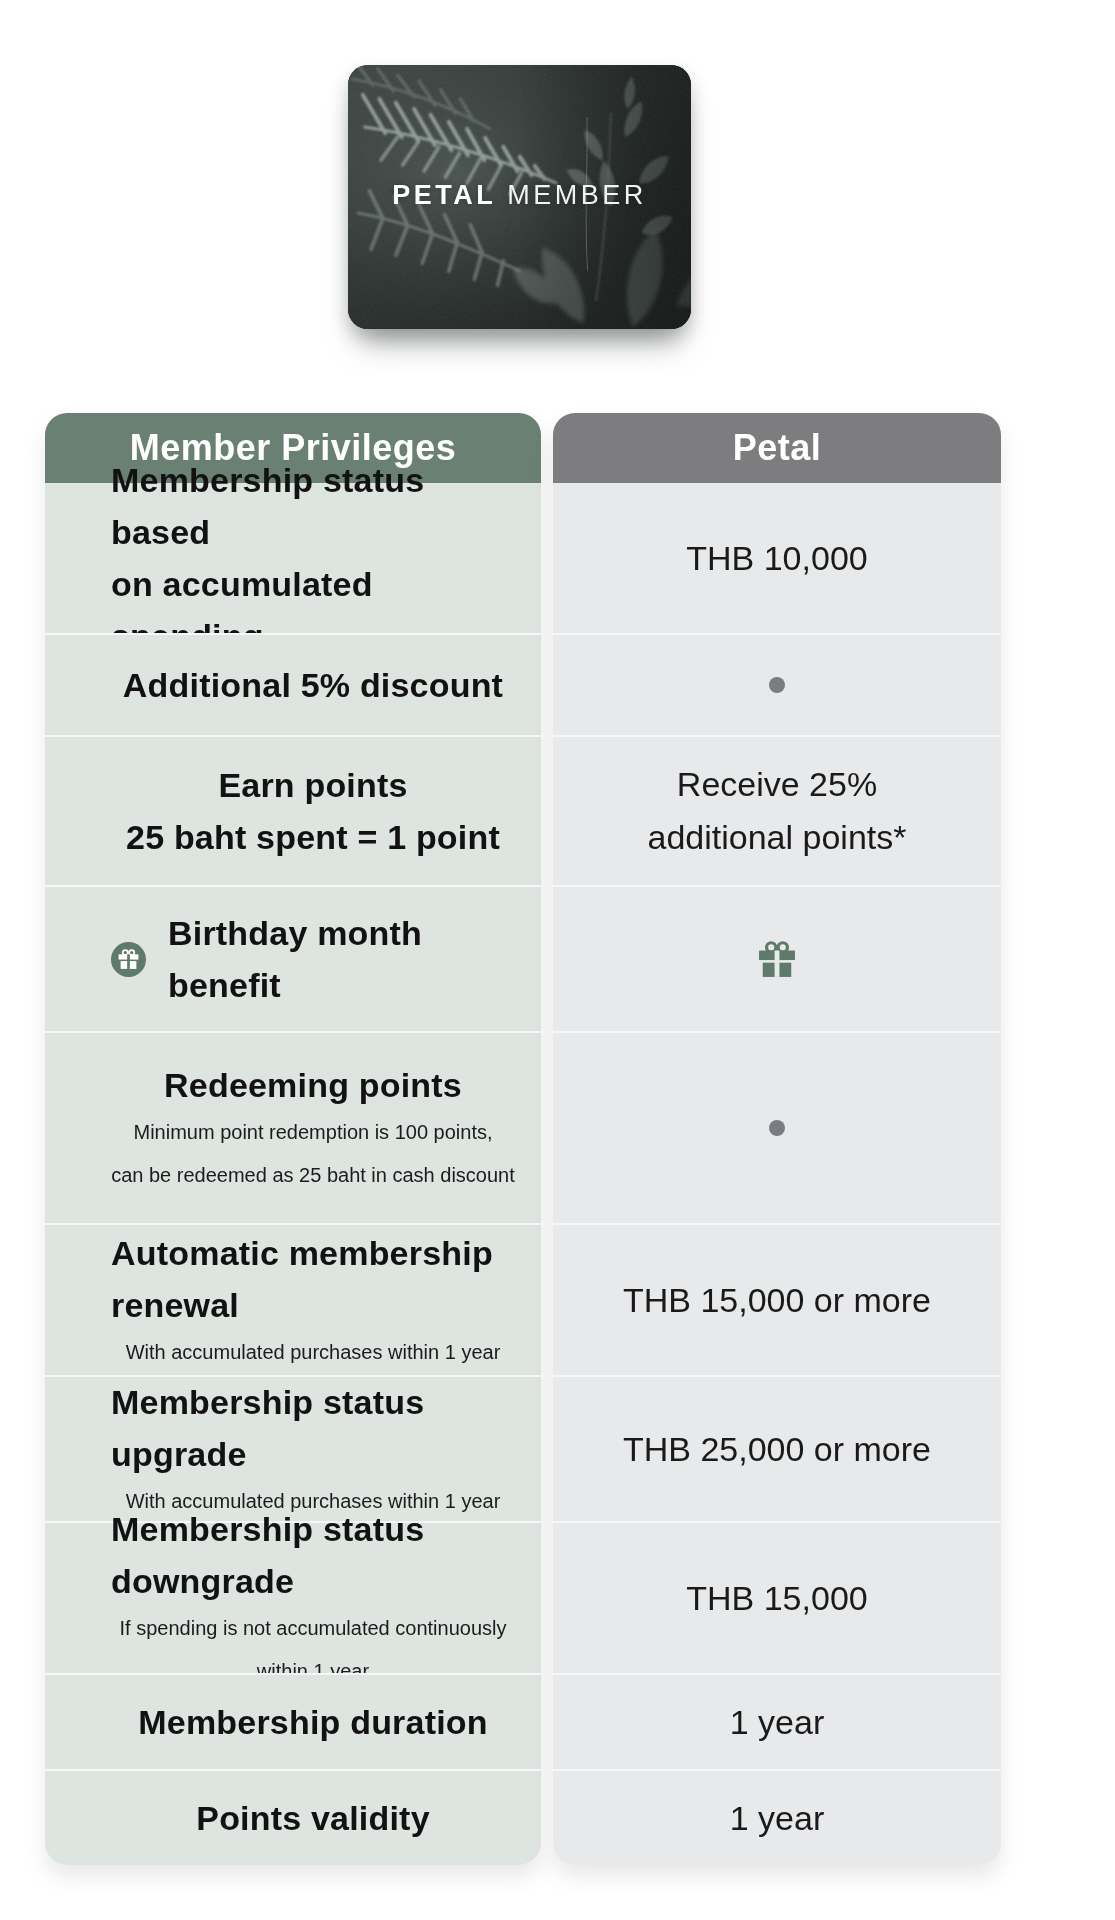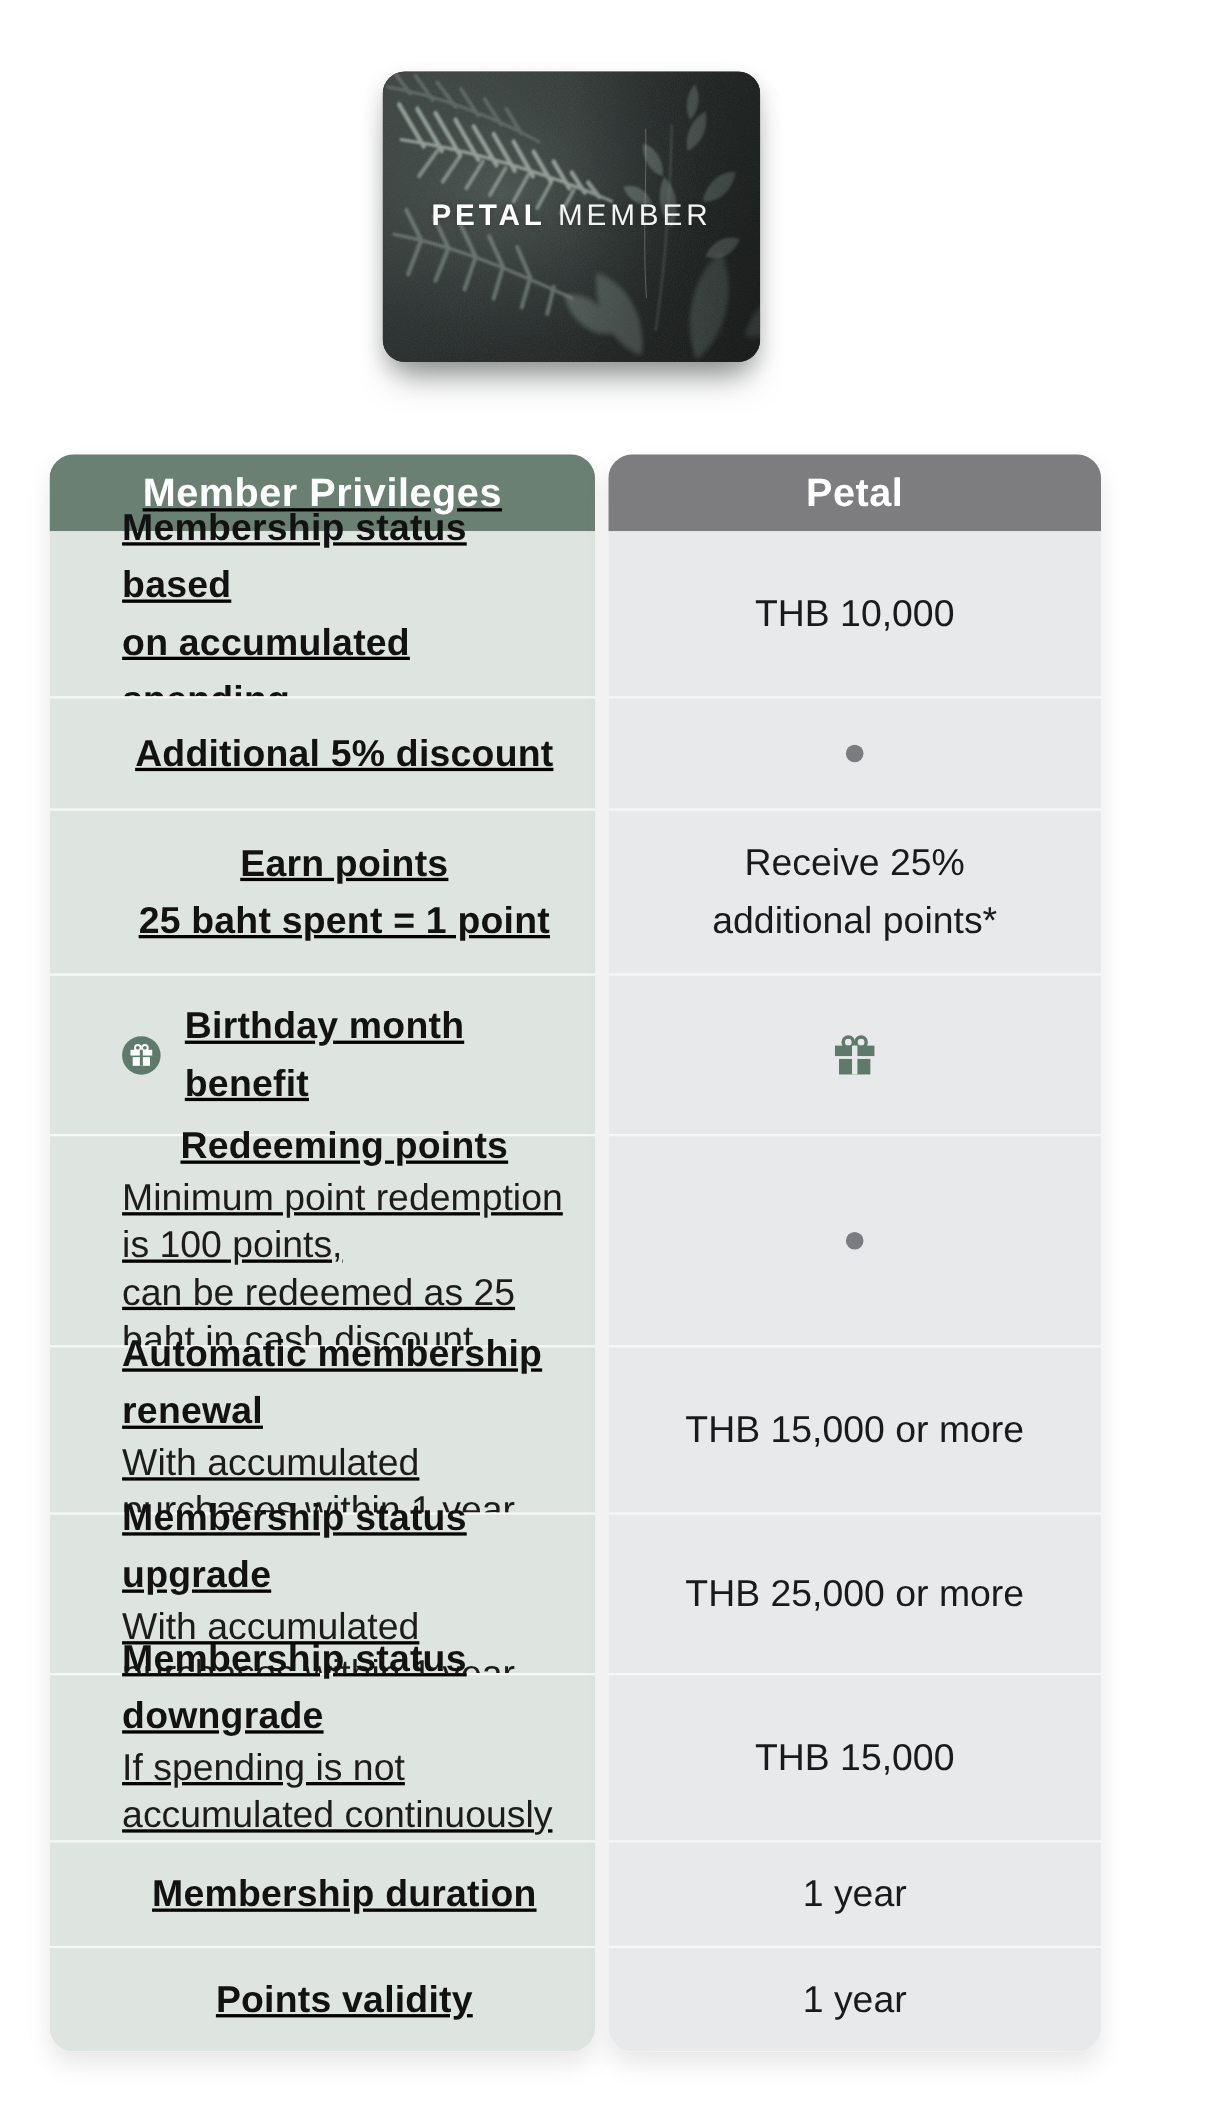--- a/index.html
+++ b/index.html
@@ -23,35 +23,35 @@
   }
   .card-title .b{font-weight:700;}
   .card-title .r{font-weight:400;color:#f2f4f3;}
   
   .tbl{position:absolute;left:45px;top:413px;display:flex;gap:12px;}
   .col{
     display:grid;border-radius:22px;overflow:hidden;
     grid-template-rows:70px 150px 102px 150px 146px 192px 152px 146px 152px 96px 96px;
     box-shadow:0 12px 20px rgba(110,120,114,.16);
   }
-  .col-left{width:496px;text-decoration:underline;}
+  .col-left{width:496px;}
   .col-right{width:448px;}
   .hdr{
     display:flex;align-items:center;justify-content:center;
     color:#fff;font-size:36px;font-weight:700;letter-spacing:.5px;
   }
   .hdr-green{background:var(--header-green,#6A8073);}
   .hdr-gray{background:var(--header-gray,#7D7D7F);}
   .cell{box-sizing:border-box;display:flex;flex-direction:column;justify-content:center;}
   .col-left .cell{background:var(--left-cell-bg,#DEE4E0);padding:0 26px 0 66px;align-items:center;}
   .col-right .cell{background:var(--right-cell-bg,#E8E9EA);align-items:center;text-align:center;}
   .col-left > div:nth-child(n+3){border-top:2px solid rgba(255,255,255,.72);}
   .col-right > div:nth-child(n+3){border-top:2px solid rgba(255,255,255,.6);}
   .t{font-size:34px;line-height:52px;font-weight:700;color:#121212;letter-spacing:.2px;}
-  .s{font-size:34px;line-height:43px;font-weight:400;color:#1c1c1c;}
+  .s{font-size:20px;line-height:43px;font-weight:400;color:#1c1c1c;}
   .v{font-size:34px;line-height:53px;font-weight:400;color:#1a1a1a;}
   .trow{display:flex;align-items:center;gap:22px;}
   .dot{width:16px;height:16px;border-radius:50%;background:var(--dot-gray,#797C80);}
   .gift-badge{
     width:35px;height:35px;border-radius:50%;flex:0 0 35px;
     background:var(--gift-green,#5D7A6B);color:#ffffff;
     display:flex;align-items:center;justify-content:center;
     --gap:var(--gift-green,#5D7A6B);
   }
   .gift-badge svg{width:21px;height:20px;display:block;}

